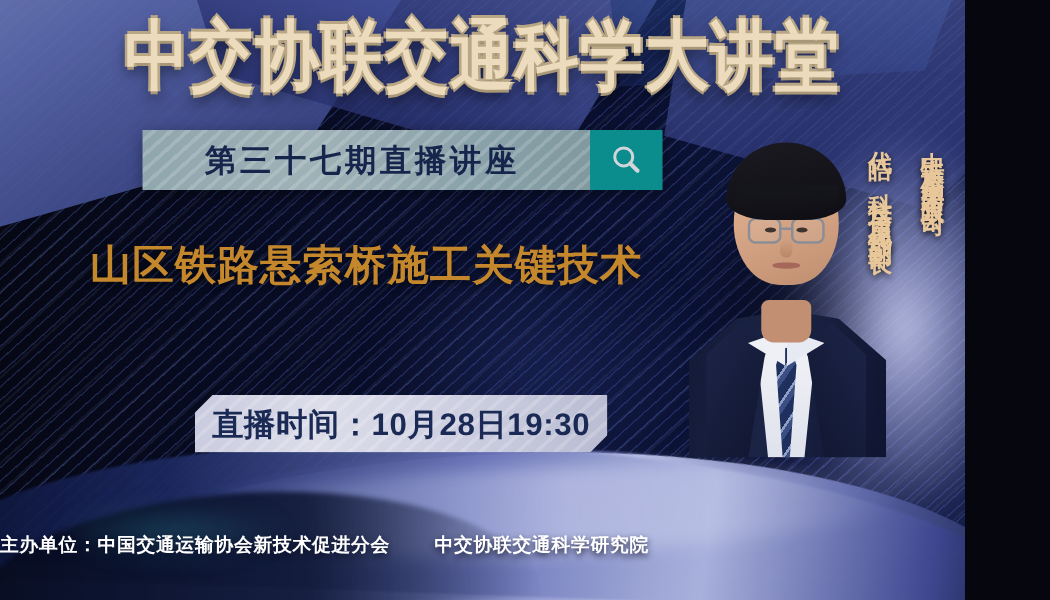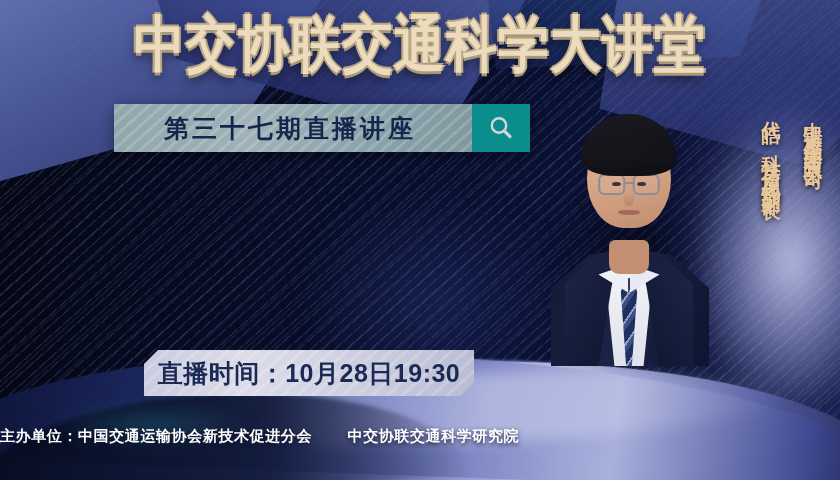--- a/index.html
+++ b/index.html
@@ -1,19 +1,19 @@
 <!DOCTYPE html>
 <html lang="zh"><head>
 <meta charset="utf-8">
 <title>webinar-poster</title>
 <style>
   html,body{margin:0;padding:0;background:#06060e;}
   *{box-sizing:border-box;}
   .stage{
-    position:relative;width:840px;height:480px;overflow:hidden;
+    position:relative;width:772px;height:480px;overflow:hidden;
     font-family:"Liberation Sans","DejaVu Sans",sans-serif;
     background:#0c4a6e;
   }
 
   
   .bg-base{
     position:absolute;inset:0;
     background:
       radial-gradient(120% 80% at 12% 18%, #101a3f 0%, #0a1030 42%, #06081d 78%),
       linear-gradient(120deg,#0b1030 0%,#0a0e28 50%,#090d24 100%);
@@ -152,27 +152,26 @@
 
   
   .topic{
     position:absolute;left:28px;top:190px;width:530px;text-align:center;z-index:6;
     color:#c5872b;font-size:33px;font-weight:700;line-height:1.33;letter-spacing:1px;
     text-shadow:0 2px 6px rgba(0,0,0,.55);
   }
 
   
   .time-chip{
-    position:absolute;left:144px;top:316px;width:330px;height:46px;
+    position:absolute;left:156px;top:316px;width:330px;height:46px;
     display:flex;align-items:center;justify-content:center;z-index:6;
     background:linear-gradient(100deg,#c9cade 0%,#dcdde9 30%,#cfd1e2 60%,#b9bcd2 100%);
     clip-path:polygon(14px 0,100% 0,100% calc(100% - 14px),calc(100% - 14px) 100%,0 100%,0 14px);
     box-shadow:0 4px 14px rgba(0,0,0,.45);
     overflow:hidden;
-    margin-top:34px;
   }
   .time-chip::after{
     content:"";position:absolute;inset:0;
     background:repeating-linear-gradient(-42deg,
       rgba(255,255,255,0) 0px,rgba(255,255,255,0) 7px,
       rgba(255,255,255,.35) 7px,rgba(255,255,255,.35) 10px);
     opacity:.5;
   }
   .time-text{position:relative;z-index:2;color:#1b2a55;font-size:25px;font-weight:700;letter-spacing:.5px;white-space:nowrap;}
 
@@ -312,20 +311,21 @@
     </div>
     <div class="search-cell">
       <svg class="mag" width="30" height="30" viewBox="0 0 30 30">
         <circle cx="13" cy="12.5" r="7.2" fill="none" stroke="#d2d6da" stroke-width="2.4"></circle>
         <line x1="18.2" y1="17.8" x2="24" y2="23.6" stroke="#d2d6da" stroke-width="3.2" stroke-linecap="round"></line>
       </svg>
     </div>
   </div>
 
   <div class="topic">
+    <div>山区铁路悬索桥施工关键技术</div>
   </div>
 
   <div class="time-chip">
     <span class="time-text">直播时间：10月28日19:30</span>
   </div>
 
   <div class="portrait">
     <div class="p-shadow"></div>
     <div class="p-body"></div>
     <div class="p-shirt"></div>

